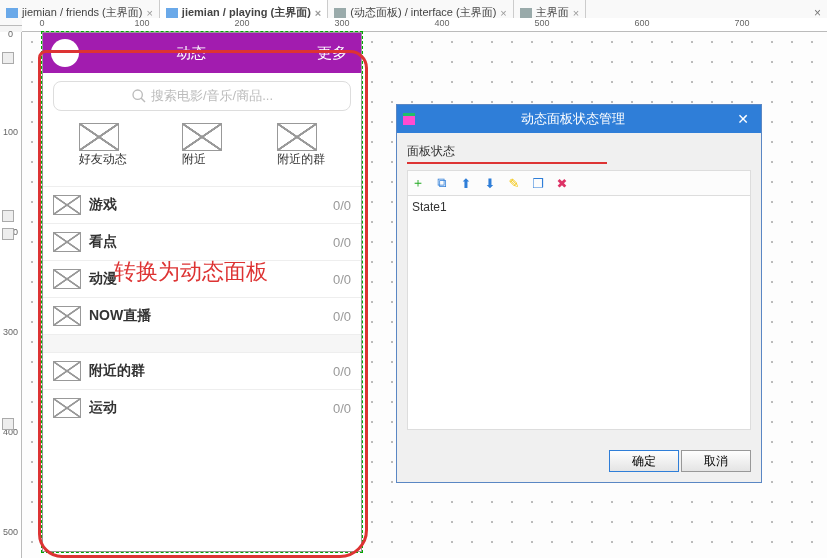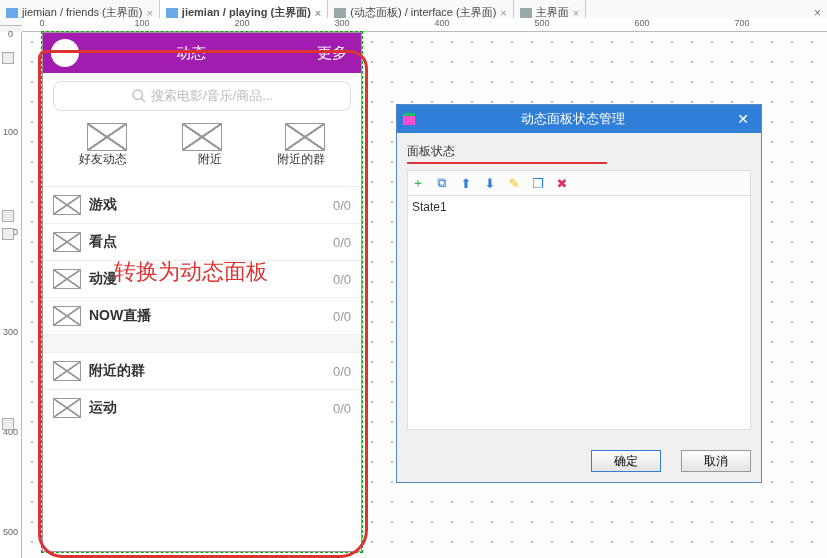--- a/index.html
+++ b/index.html
@@ -24,21 +24,21 @@
   .canvas{position:absolute;left:22px;top:32px;right:0;bottom:0;background-image:radial-gradient(#bbb 1px,transparent 1px);background-size:20px 20px;background-color:#fdfdfd}
   
   .panel{position:absolute;left:20px;top:0;width:320px;height:520px;background:#fff;border:1px solid #999;outline:1px dashed #0a0}
   .hdr{background:#a21caf;height:40px;display:flex;align-items:center;color:#fff;font-size:15px}
   .avatar{width:28px;height:28px;border-radius:50%;background:#fff;margin-left:8px}
   .hdr .title{flex:1;text-align:center}
   .hdr .more{margin:0 14px}
   .search{margin:8px 10px;height:30px;border:1px solid #ddd;border-radius:8px;display:flex;align-items:center;justify-content:center;color:#bbb;font-size:13px}
   .search svg{width:16px;height:16px;margin-right:4px;stroke:#bbb;fill:none;stroke-width:2}
   .icon-row{display:flex;justify-content:space-around;margin:12px 8px 18px}
-  .icon-item{display:flex;flex-direction:column;align-items:flex-end;font-size:12px;color:#333}
+  .icon-item{display:flex;flex-direction:column;align-items:flex-start;font-size:12px;color:#333}
   .ph{width:40px;height:28px;border:1px solid #999;background:linear-gradient(to top right,transparent 47%,#999 48%,#999 52%,transparent 53%),linear-gradient(to top left,transparent 47%,#999 48%,#999 52%,transparent 53%)}
   .list .row{display:flex;align-items:center;padding:8px 10px;border-top:1px solid #eee;font-size:14px;font-weight:bold}
   .list .row .ph2{width:28px;height:20px;border:1px solid #999;margin-right:8px;background:linear-gradient(to top right,transparent 46%,#999 48%,#999 52%,transparent 54%),linear-gradient(to top left,transparent 46%,#999 48%,#999 52%,transparent 54%)}
   .list .row .cnt{margin-left:auto;font-weight:normal;color:#999;font-size:13px}
   .gap{height:18px;background:#f6f6f6;border-top:1px solid #eee}
   .annot{position:absolute;color:#d33;font-size:22px;font-weight:400;left:92px;top:225px;pointer-events:none}
   .redshape{position:absolute;left:16px;top:18px;width:330px;height:508px;border:3px solid #d33;border-radius:8px 18px 28px 24px;pointer-events:none}
   
   .dlg{position:absolute;left:374px;top:72px;width:366px;background:#f0f0f0;border:1px solid #5a87c4}
   .dlg-title{background:#2f7ed8;color:#fff;display:flex;align-items:center;height:28px;font-size:13px}
@@ -48,21 +48,21 @@
   .dlg-body{padding:10px}
   .fld{display:flex;align-items:center;margin-bottom:10px}
   .fld label{margin-right:4px}
   .fld input{flex:1;border:1px solid #2f7ed8;padding:2px 4px;font-size:12px;outline:none}
   .sect-lbl{font-size:12px;margin-bottom:2px}
   .red-under{height:2px;background:#d33;width:200px;margin-bottom:6px}
   .toolbar{display:flex;gap:8px;padding:4px 2px;align-items:center;background:#fcfcfc;border:1px solid #ddd;border-bottom:none}
   .toolbar span{width:16px;height:16px;display:flex;align-items:center;justify-content:center;font-size:13px;cursor:pointer}
   .plus{color:#2a2}.copy{color:#2f7ed8}.up,.down{color:#2f7ed8}.edit{color:#f2c200}.dup{color:#2f7ed8}.del{color:#d36}
   .states{border:1px solid #ddd;background:#fff;height:235px;padding:4px;font-size:12px}
-  .dlg-foot{display:flex;justify-content:flex-end;gap:20px;padding:10px}
+  .dlg-foot{display:flex;justify-content:flex-end;gap:2px;padding:10px}
   .btn{min-width:70px;height:22px;border:1px solid #989898;background:linear-gradient(#fefefe,#e4e4e4);font-size:12px;cursor:pointer}
   .btn.primary{border:1.5px solid #2f7ed8}
 </style>
 </head>
 <body>
 
 <div class="tabs">
   <div class="tab">
       <span class="ico"></span>
       <span>jiemian / friends (主界面)</span>

